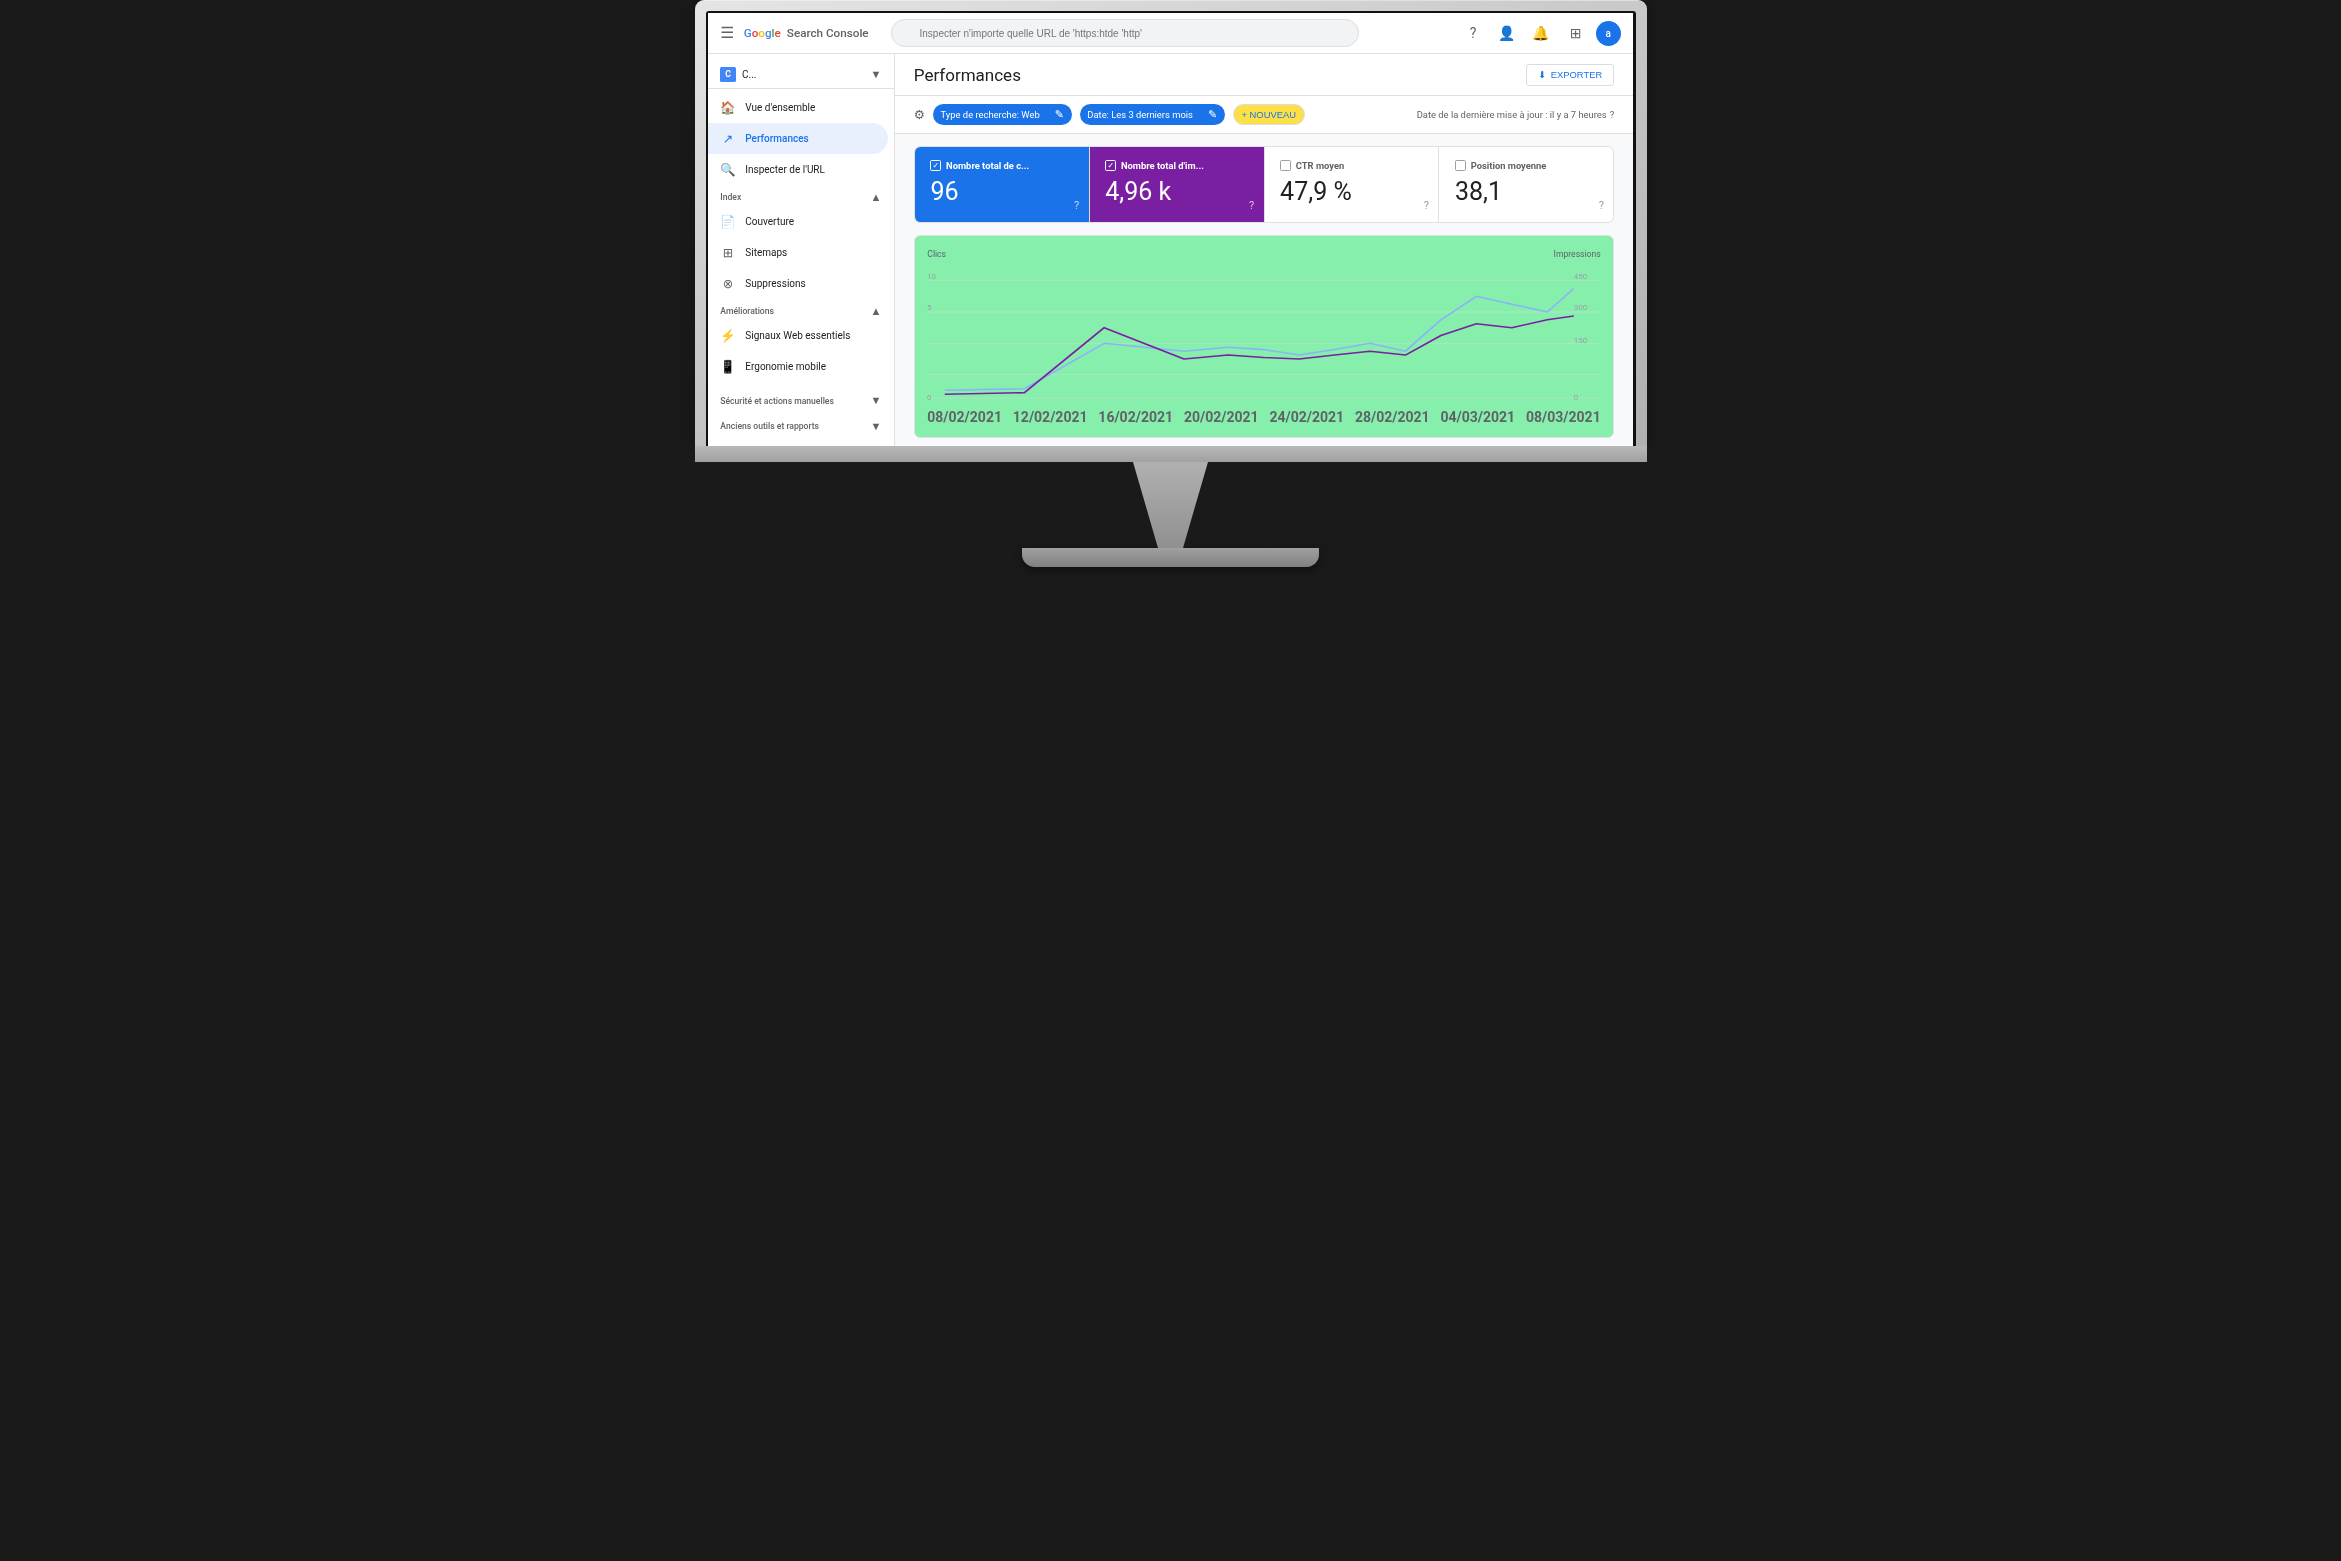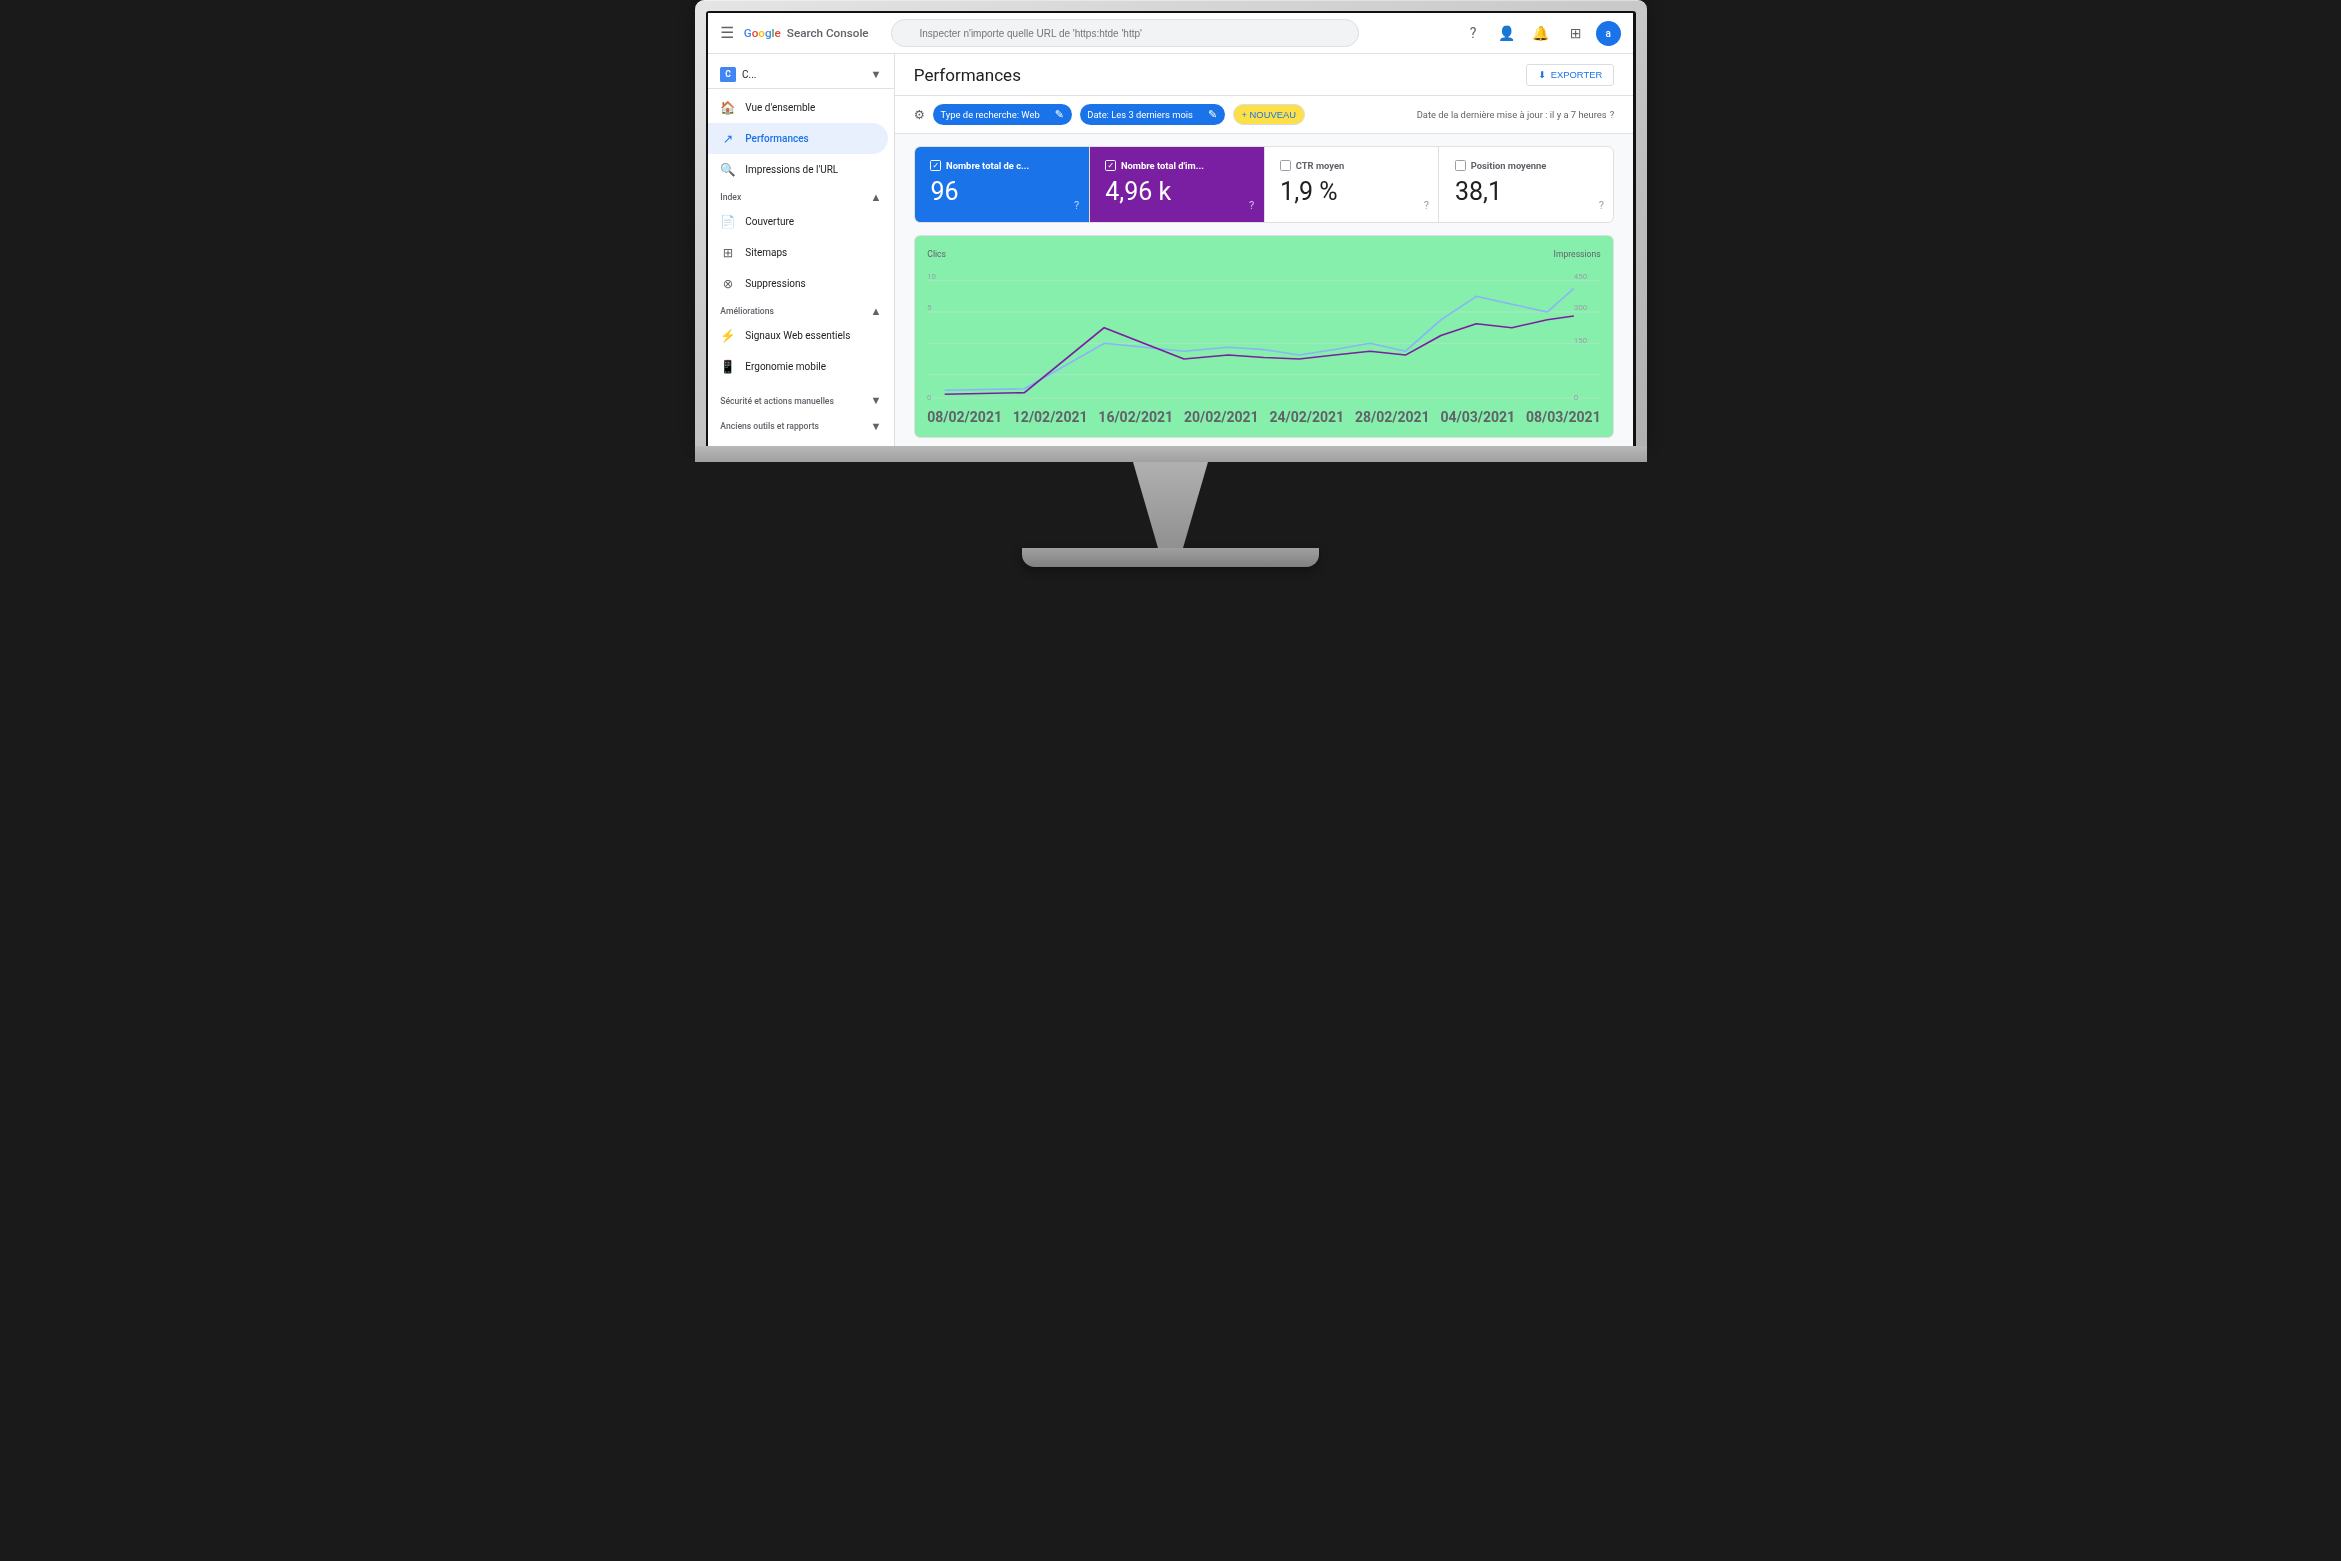--- a/index.html
+++ b/index.html
@@ -565,21 +565,21 @@
               <div class="sidebar-nav-item">
                 <span class="nav-icon">🏠</span>
                 <span>Vue d'ensemble</span>
               </div>
               <div class="sidebar-nav-item active">
                 <span class="nav-icon">↗</span>
                 <span>Performances</span>
               </div>
               <div class="sidebar-nav-item">
                 <span class="nav-icon">🔍</span>
-                <span>Impressions de l'URL</span>
+                <span>Inspecter de l'URL</span>
               </div>
 
               <div class="sidebar-section">
                 <span class="sidebar-section-label">Index</span>
                 <span class="sidebar-section-chevron">▲</span>
               </div>
               <div class="sidebar-nav-item">
                 <span class="nav-icon">📄</span>
                 <span>Couverture</span>
               </div>
@@ -664,21 +664,21 @@
                     </div>
                     <div class="metric-value">4,96 k</div>
                     <span class="metric-info">?</span>
                   </div>
 
                   <div class="metric-card">
                     <div class="metric-card-header">
                       <div class="metric-checkbox inactive" style="border-color:#9aa0a6;"></div>
                       <span class="metric-label">CTR moyen</span>
                     </div>
-                    <div class="metric-value">1,9 %</div>
+                    <div class="metric-value">47,9 %</div>
                     <span class="metric-info dark">?</span>
                   </div>
 
                   <div class="metric-card">
                     <div class="metric-card-header">
                       <div class="metric-checkbox inactive" style="border-color:#9aa0a6;"></div>
                       <span class="metric-label">Position moyenne</span>
                     </div>
                     <div class="metric-value">38,1</div>
                     <span class="metric-info dark">?</span>

